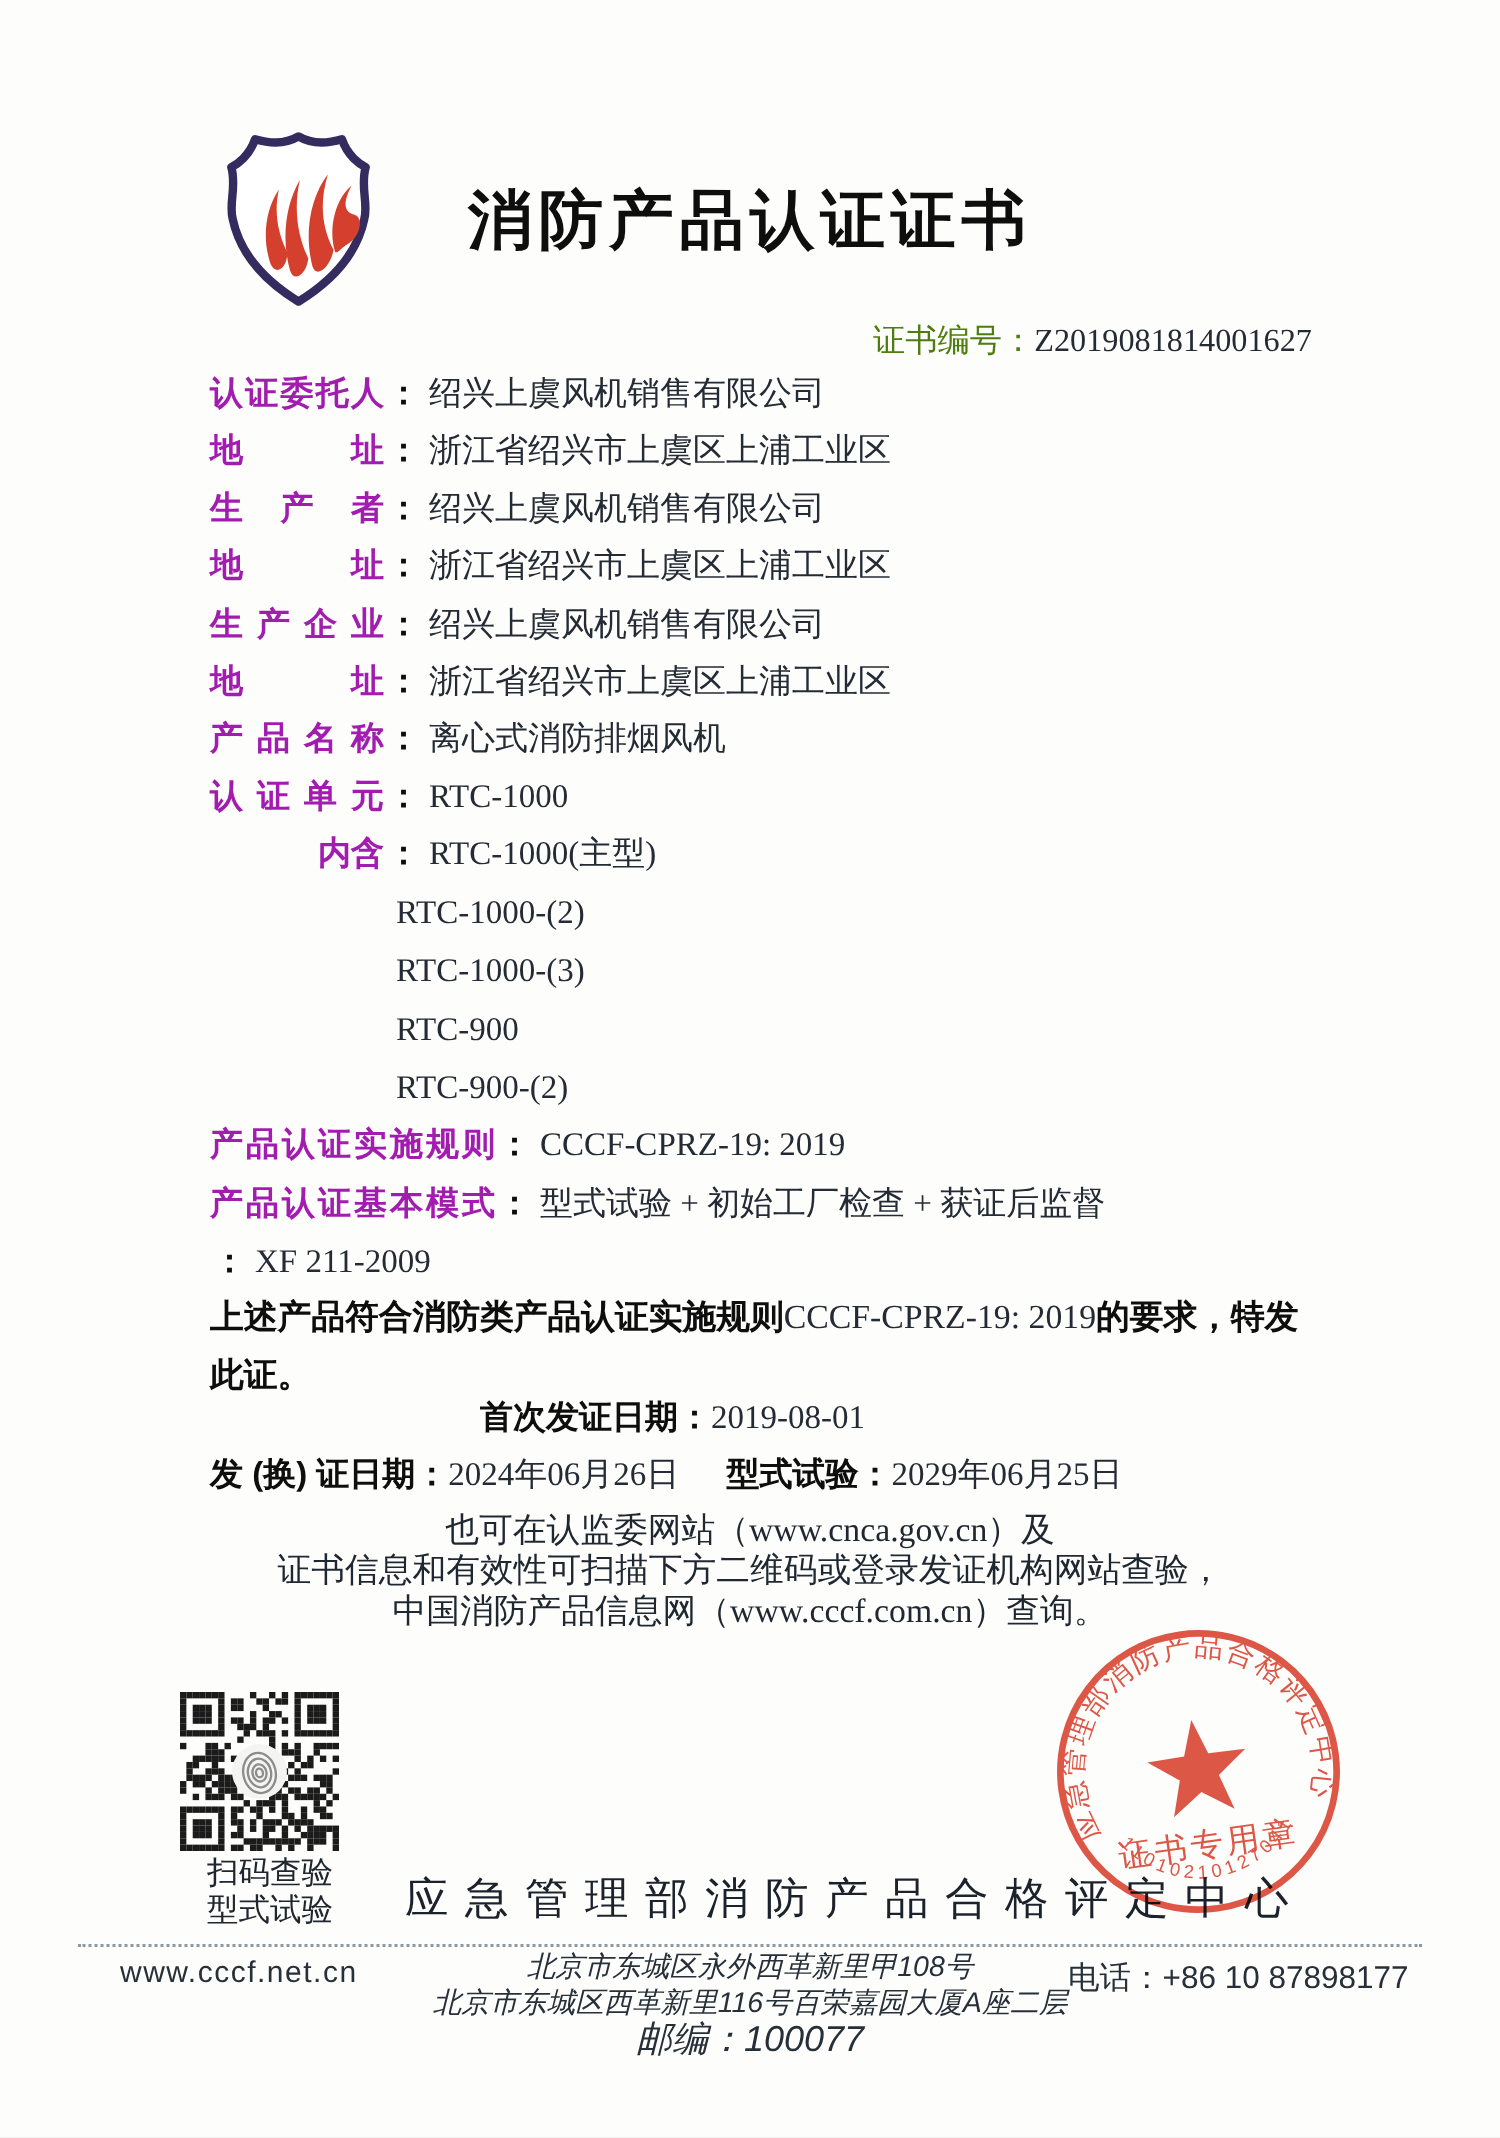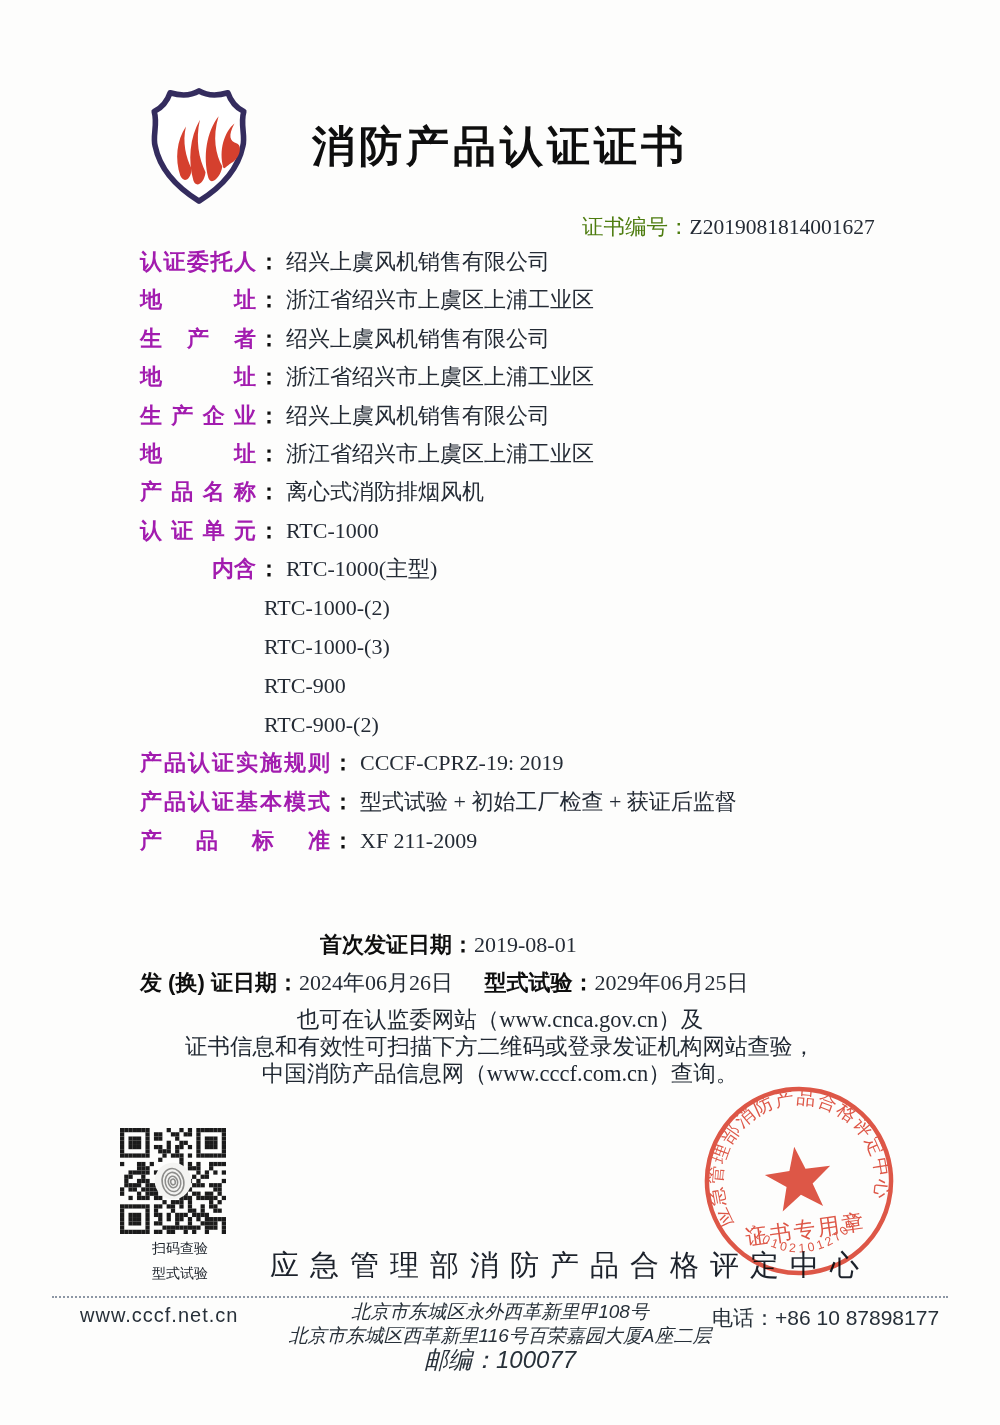--- a/index.html
+++ b/index.html
@@ -56,21 +56,21 @@
   .dvalue{color:#242b35;margin-right:26px;}
 
   .notes{
     position:absolute;left:0;right:0;top:1006px;
     text-align:center;font-size:22.5px;line-height:27px;color:#1f2731;
   }
 
   .qr{position:absolute;left:120px;top:1128px;width:106px;height:106px;}
   .qr-caption{
     position:absolute;left:120px;top:1236px;width:120px;
-    text-align:center;font-size:14px;line-height:25px;color:#20262e;
+    text-align:center;font-size:21px;line-height:25px;color:#20262e;
   }
 
   .authority{
     position:absolute;left:270px;top:1246px;
     font-size:29px;letter-spacing:11px;color:#1c222b;white-space:nowrap;
   }
 
   .seal{
     position:absolute;left:700px;top:1082px;width:198px;height:198px;
     transform:rotate(-8deg);
@@ -167,26 +167,29 @@
       <span class="label">产品认证实施规则</span>
         <span class="colon">：</span>
         <span class="value">CCCF-CPRZ-19: 2019</span>
     </div>
     <div class="row">
       <span class="label">产品认证基本模式</span>
         <span class="colon">：</span>
         <span class="value">型式试验 + 初始工厂检查 + 获证后监督</span>
     </div>
     <div class="row">
-      <span class="label">产品标准</span>
         <span class="colon">：</span>
         <span class="value">XF 211-2009</span>
     </div>
   </div>
 
+  <div class="statement">
+    <span class="bold">上述产品符合消防类产品认证实施规则</span><span class="code">CCCF-CPRZ-19: 2019</span><span class="bold">的要求，特发</span><br>
+    <span class="bold">此证。</span>
+  </div>
 
   <div class="date-first">
     <span class="dlabel">首次发证日期：</span><span class="dvalue song">2019-08-01</span>
   </div>
   <div class="date-reissue">
     <span class="dlabel">发 (换) 证日期：</span><span class="dvalue song">2024年06月26日</span>
     <span class="dlabel">型式试验：</span><span class="dvalue song">2029年06月25日</span>
   </div>
 
   <div class="notes">

